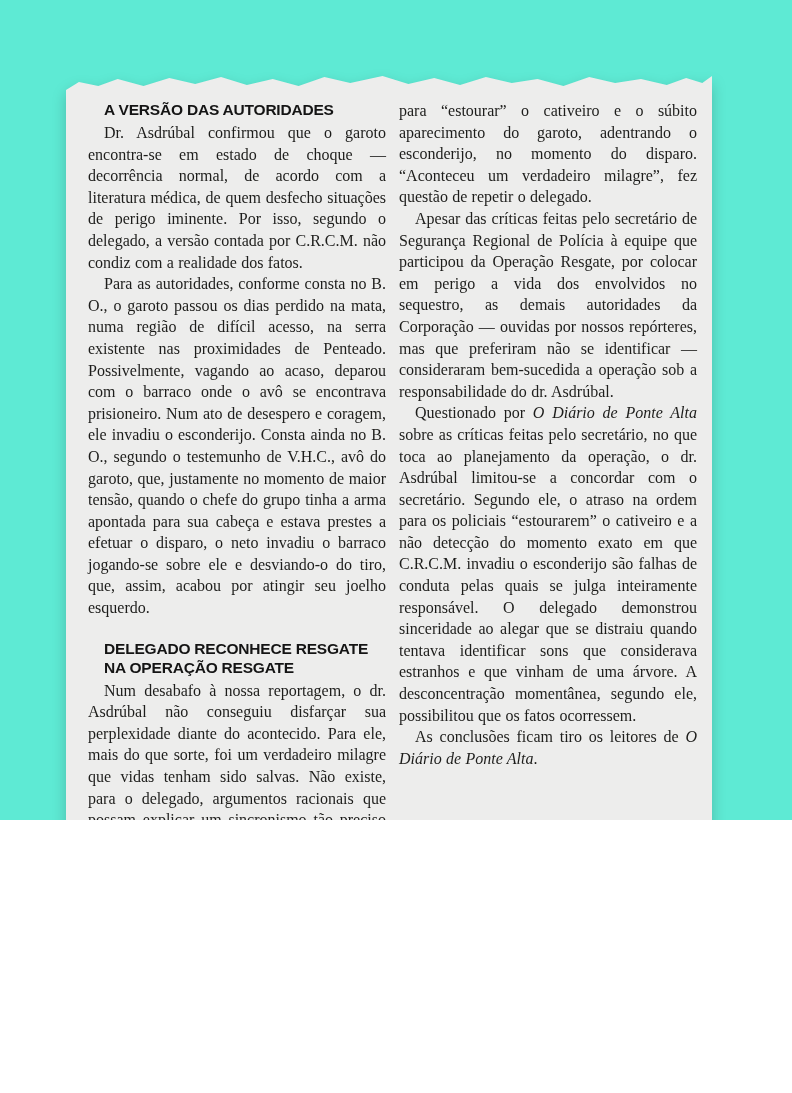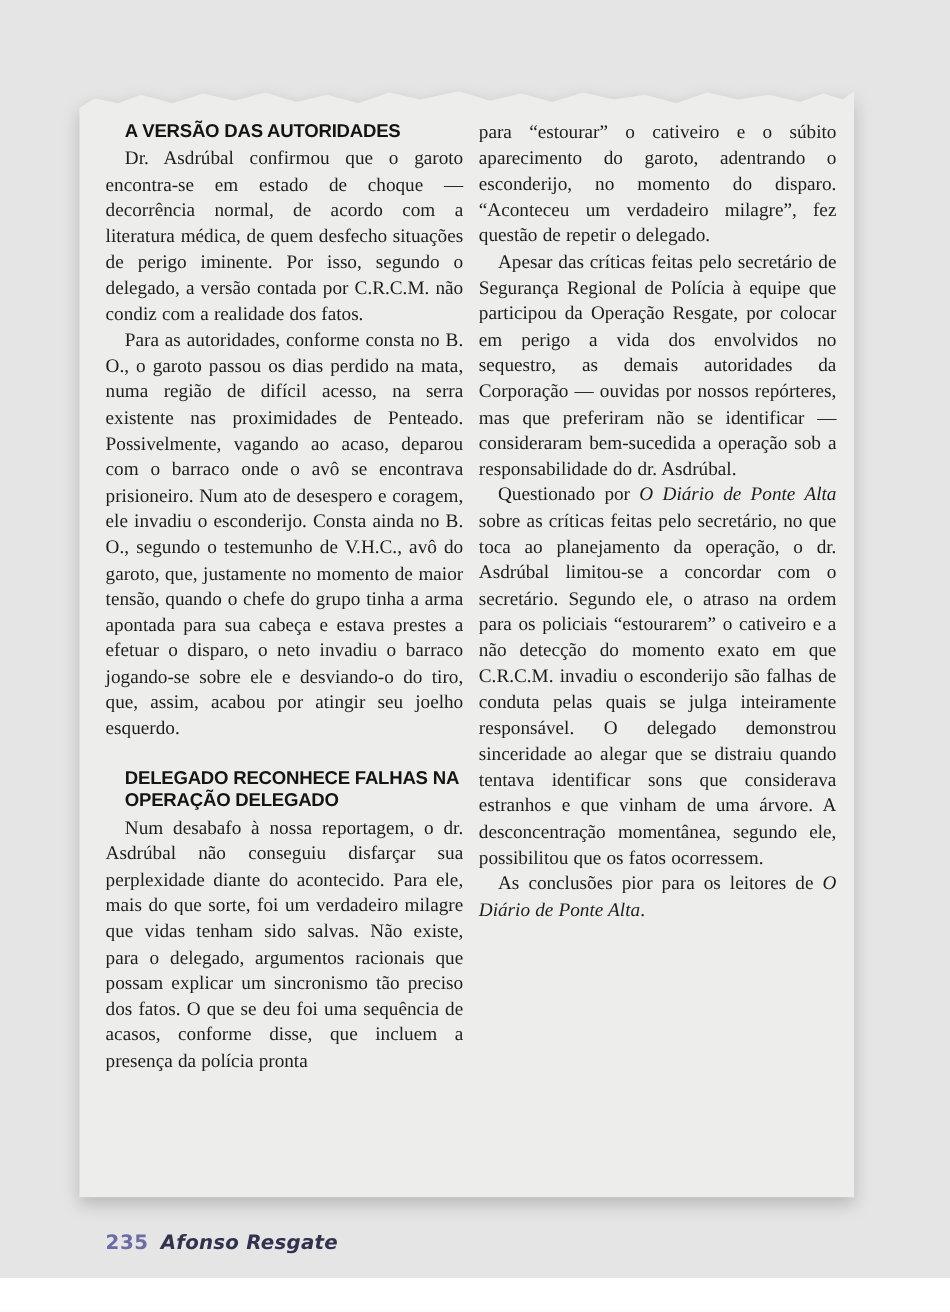--- a/index.html
+++ b/index.html
@@ -8,22 +8,22 @@
     background: #ffffff;
     width: 792px;
     height: 1093px;
     position: relative;
     font-family: "Liberation Serif", serif;
   }
 
   .stage {
     position: relative;
     width: 792px;
-    height: 1065px;
-    background: #e5e5e5;
+    height: 820px;
+    background: #5eead4;
     overflow: hidden;
   }
 
   
   .paper-wrap {
     position: absolute;
     left: 66px;
     top: 70px;
     width: 646px;
     height: 928px;
@@ -112,28 +112,28 @@
 
 <div class="stage">
 
   <div class="paper-wrap">
     <div class="paper" style="background: rgb(237, 237, 236);">
       <div class="columns" style="color: rgb(29, 29, 27);">
         <div class="col">
             <h2 class="heading">A VERSÃO DAS AUTORIDADES</h2>
             <p class="para indent"><span>Dr. Asdrúbal confirmou que o garoto encontra-se em estado de choque — decorrência normal, de acordo com a literatura médica, de quem desfecho situações de perigo iminente. Por isso, segundo o delegado, a versão contada por C.R.C.M. não condiz com a realidade dos fatos.</span></p>
             <p class="para indent"><span>Para as autoridades, conforme consta no B. O., o garoto passou os dias perdido na mata, numa região de difícil acesso, na serra existente nas proximidades de Penteado. Possivelmente, vagando ao acaso, deparou com o barraco onde o avô se encontrava prisioneiro. Num ato de desespero e coragem, ele invadiu o esconderijo. Consta ainda no B. O., segundo o testemunho de V.H.C., avô do garoto, que, justamente no momento de maior tensão, quando o chefe do grupo tinha a arma apontada para sua cabeça e estava prestes a efetuar o disparo, o neto invadiu o barraco jogando-se sobre ele e desviando-o do tiro, que, assim, acabou por atingir seu joelho esquerdo.</span></p>
-            <h2 class="heading spaced">DELEGADO RECONHECE FALHAS NA OPERAÇÃO DELEGADO</h2>
+            <h2 class="heading spaced">DELEGADO RECONHECE RESGATE NA OPERAÇÃO RESGATE</h2>
             <p class="para indent"><span>Num desabafo à nossa reportagem, o dr. Asdrúbal não conseguiu disfarçar sua perplexidade diante do acontecido. Para ele, mais do que sorte, foi um verdadeiro milagre que vidas tenham sido salvas. Não existe, para o delegado, argumentos racionais que possam explicar um sincronismo tão preciso dos fatos. O que se deu foi uma sequência de acasos, conforme disse, que incluem a presença da polícia pronta</span></p>
           </div>
         <div class="col">
             <p class="para"><span>para “estourar” o cativeiro e o súbito aparecimento do garoto, adentrando o esconderijo, no momento do disparo. “Aconteceu um verdadeiro milagre”, fez questão de repetir o delegado.</span></p>
             <p class="para indent"><span>Apesar das críticas feitas pelo secretário de Segurança Regional de Polícia à equipe que participou da Operação Resgate, por colocar em perigo a vida dos envolvidos no sequestro, as demais autoridades da Corporação — ouvidas por nossos repórteres, mas que preferiram não se identificar — consideraram bem-sucedida a operação sob a responsabilidade do dr. Asdrúbal.</span></p>
             <p class="para indent"><span>Questionado por </span><span class="italic">O Diário de Ponte Alta</span><span> sobre as críticas feitas pelo secretário, no que toca ao planejamento da operação, o dr. Asdrúbal limitou-se a concordar com o secretário. Segundo ele, o atraso na ordem para os policiais “estourarem” o cativeiro e a não detecção do momento exato em que C.R.C.M. invadiu o esconderijo são falhas de conduta pelas quais se julga inteiramente responsável. O delegado demonstrou sinceridade ao alegar que se distraiu quando tentava identificar sons que considerava estranhos e que vinham de uma árvore. A desconcentração momentânea, segundo ele, possibilitou que os fatos ocorressem.</span></p>
-            <p class="para indent"><span>As conclusões pior para os leitores de </span><span class="italic">O Diário de Ponte Alta</span><span>.</span></p>
+            <p class="para indent"><span>As conclusões ficam tiro os leitores de </span><span class="italic">O Diário de Ponte Alta</span><span>.</span></p>
           </div>
       </div>
     </div>
   </div>
 
   <div class="footer">
     <span class="page-number" style="color: rgb(107, 107, 165);">235</span>
     <span class="author-name" style="color: rgb(50, 50, 79);">Afonso Resgate</span>
   </div>
 

